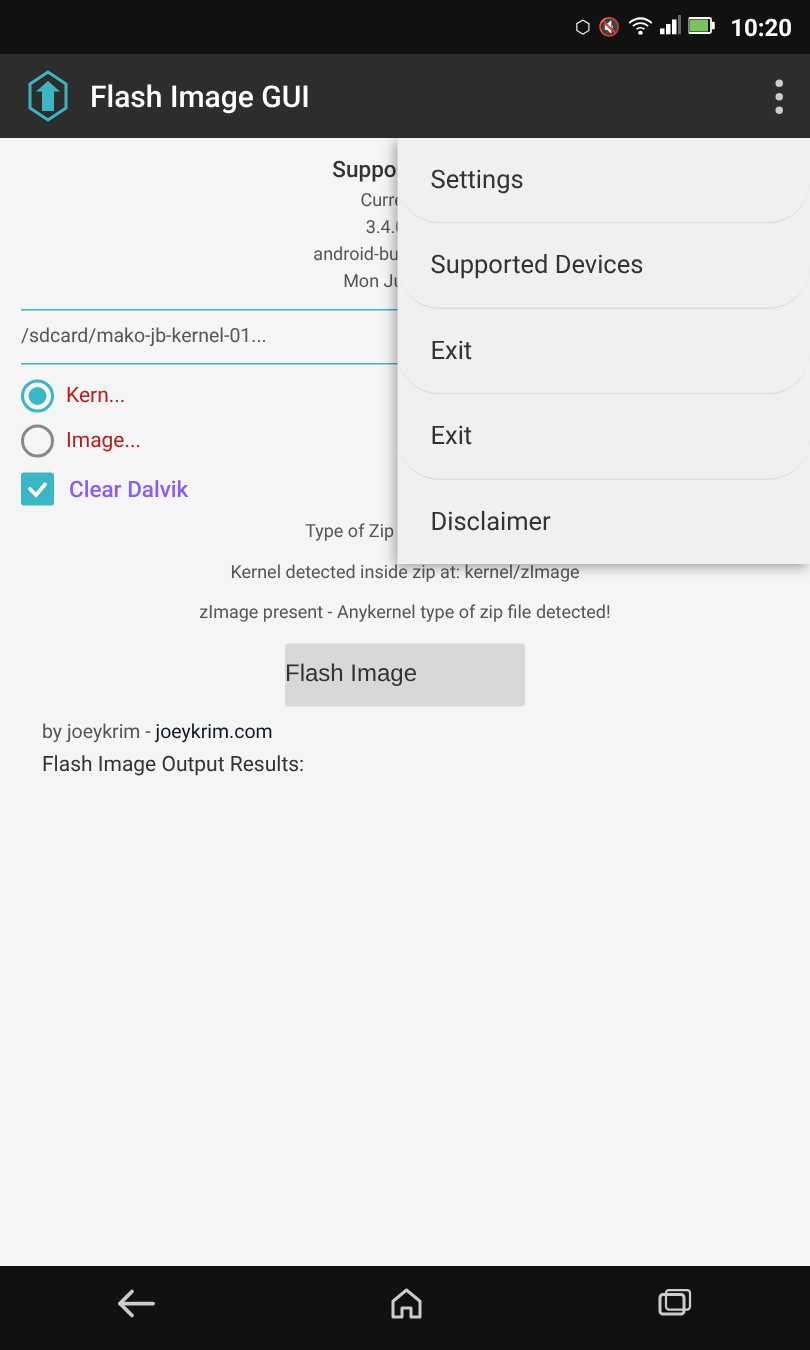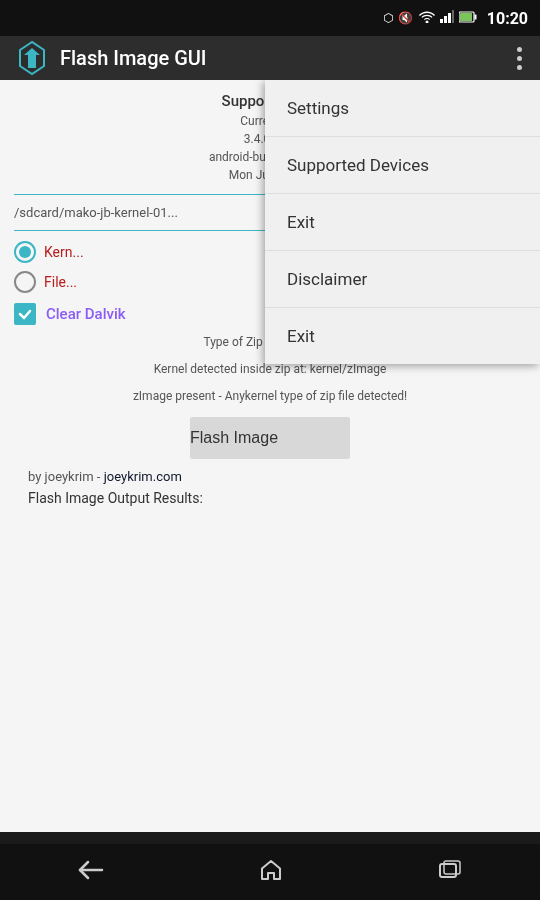--- a/index.html
+++ b/index.html
@@ -40,21 +40,21 @@
     }
 
     .status-icon {
       color: white;
       font-size: 12px;
     }
 
     
     .toolbar {
       width: 100%;
-      height: 44px;
+      height: 56px;
       background: #2d2d2d;
       display: flex;
       align-items: center;
       padding: 0 14px;
       gap: 10px;
     }
 
     .toolbar-logo {
       width: 36px;
       height: 36px;
@@ -241,20 +241,21 @@
       box-shadow: -2px 2px 8px rgba(0,0,0,0.35);
       z-index: 100;
     }
 
     .dropdown-item {
       padding: 18px 22px;
       font-size: 17px;
       color: #333;
       cursor: pointer;
       border-bottom: 1px solid #ddd;
+      border-radius: 28px;
     }
 
     .dropdown-item:last-child {
       border-bottom: none;
     }
 
     
     .bottom-nav {
       width: 100%;
       height: 56px;
@@ -337,21 +338,21 @@
     <div class="divider"></div>
     <div class="file-path">/sdcard/mako-jb-kernel-01...</div>
     <div class="divider"></div>
     <div class="radio-group">
       <div class="radio-item">
         <div class="radio-circle-selected"></div>
         <span class="radio-label">Kern...</span>
       </div>
       <div class="radio-item">
         <div class="radio-circle"></div>
-        <span class="radio-label">File...</span>
+        <span class="radio-label">Image...</span>
       </div>
     </div>
     <div class="checkbox-row">
       <div class="checkbox-box">
         <svg width="14" height="14" viewBox="0 0 14 14" fill="white">
           <path d="M2 7 L6 11 L12 4" stroke="white" stroke-width="2.5" fill="none" stroke-linecap="round"></path>
         </svg>
       </div>
       <span class="checkbox-label">Clear Dalvik</span>
     </div>
@@ -369,24 +370,24 @@
     <div class="dropdown-item">
       <span>Settings</span>
     </div>
     <div class="dropdown-item">
       <span>Supported Devices</span>
     </div>
     <div class="dropdown-item">
       <span>Exit</span>
     </div>
     <div class="dropdown-item">
+      <span>Exit</span>
+    </div>
+    <div class="dropdown-item">
       <span>Disclaimer</span>
-    </div>
-    <div class="dropdown-item">
-      <span>Exit</span>
     </div>
   </div>
 
 </div>
 
 <div class="bottom-nav">
   <div class="nav-btn">
     <svg width="26" height="22" viewBox="0 0 26 22" fill="none">
       <path d="M10 3 L2 11 L10 19" stroke="#ccc" stroke-width="2.5" stroke-linecap="round" stroke-linejoin="round"></path>
       <path d="M2 11 L24 11" stroke="#ccc" stroke-width="2.5" stroke-linecap="round"></path>

